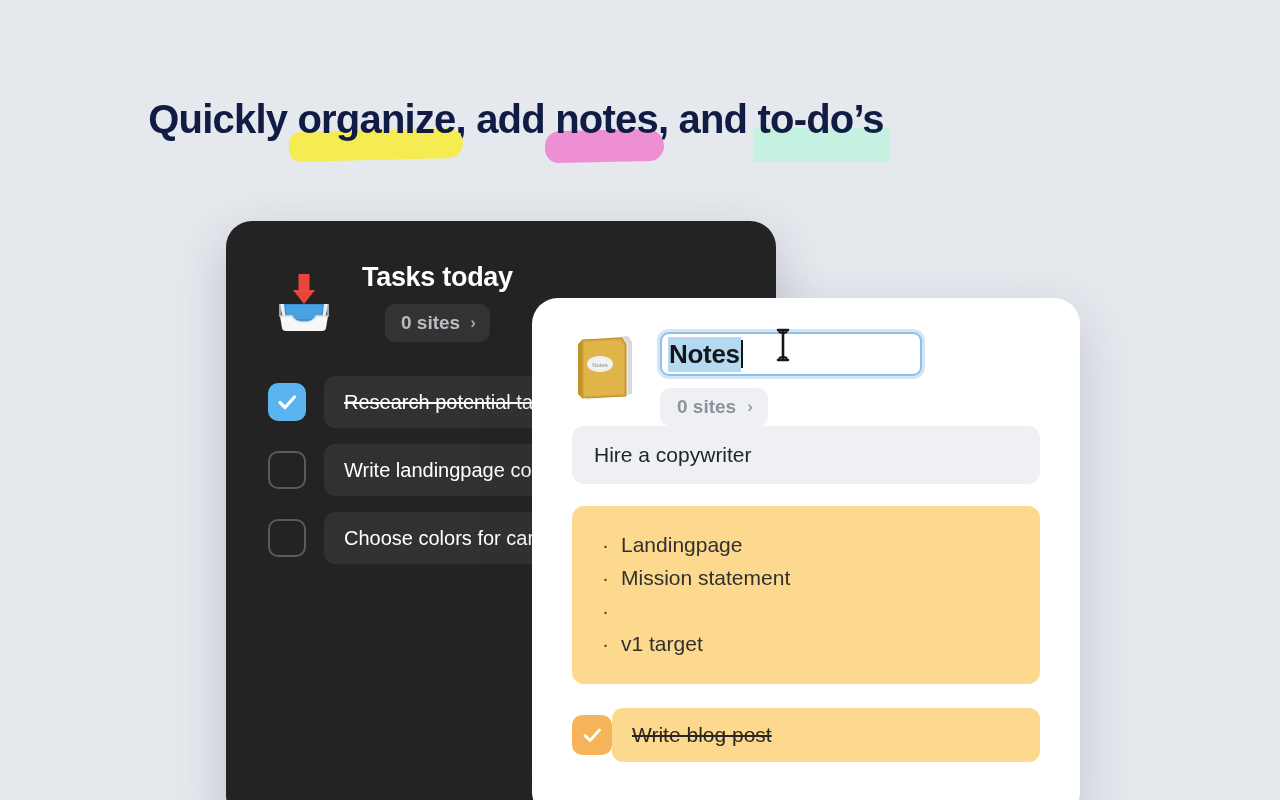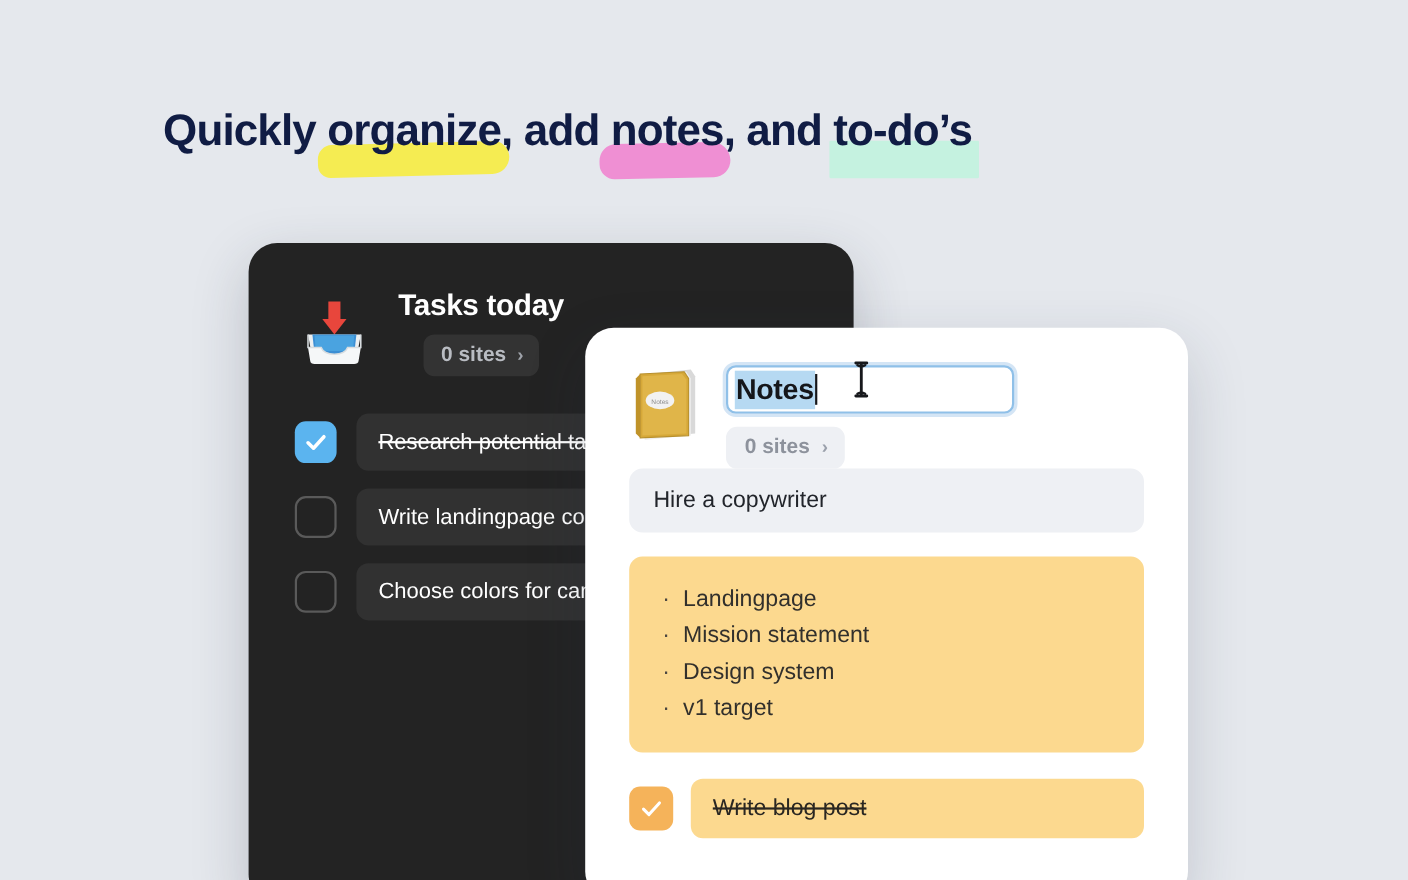--- a/index.html
+++ b/index.html
@@ -243,21 +243,20 @@
     color: #32302c;
     display: flex;
     gap: 12px;
     padding-left: 8px;
   }
   .note-yellow li .dot { color: #4a463f; }
 
   .yellow-task {
     display: flex;
     align-items: center;
-    gap: 16px;
     margin: 24px 40px 0 40px;
     text-align: center;
   }
   .cb-orange {
     width: 40px;
     height: 40px;
     flex: 0 0 40px;
     border-radius: 10px;
     background: #f5b35a;
     display: flex;
@@ -380,21 +379,20 @@
       <li>
         <span class="dot">·</span>
         <span>Landingpage</span>
       </li>
       <li>
         <span class="dot">·</span>
         <span>Mission statement</span>
       </li>
       <li>
         <span class="dot">·</span>
-        <span>Design system</span>
       </li>
       <li>
         <span class="dot">·</span>
         <span>v1 target</span>
       </li>
     </ul>
   </div>
 
   <div class="yellow-task">
     <div class="cb-orange">

